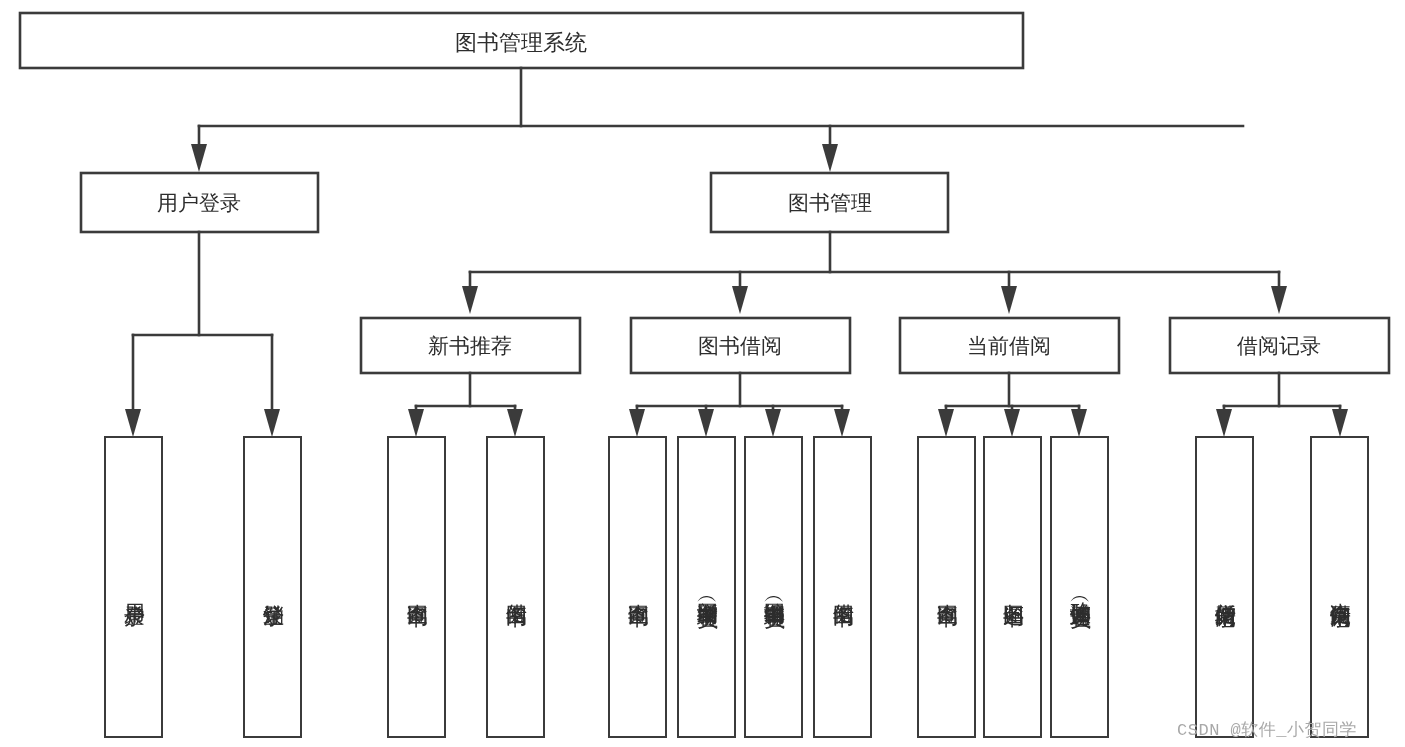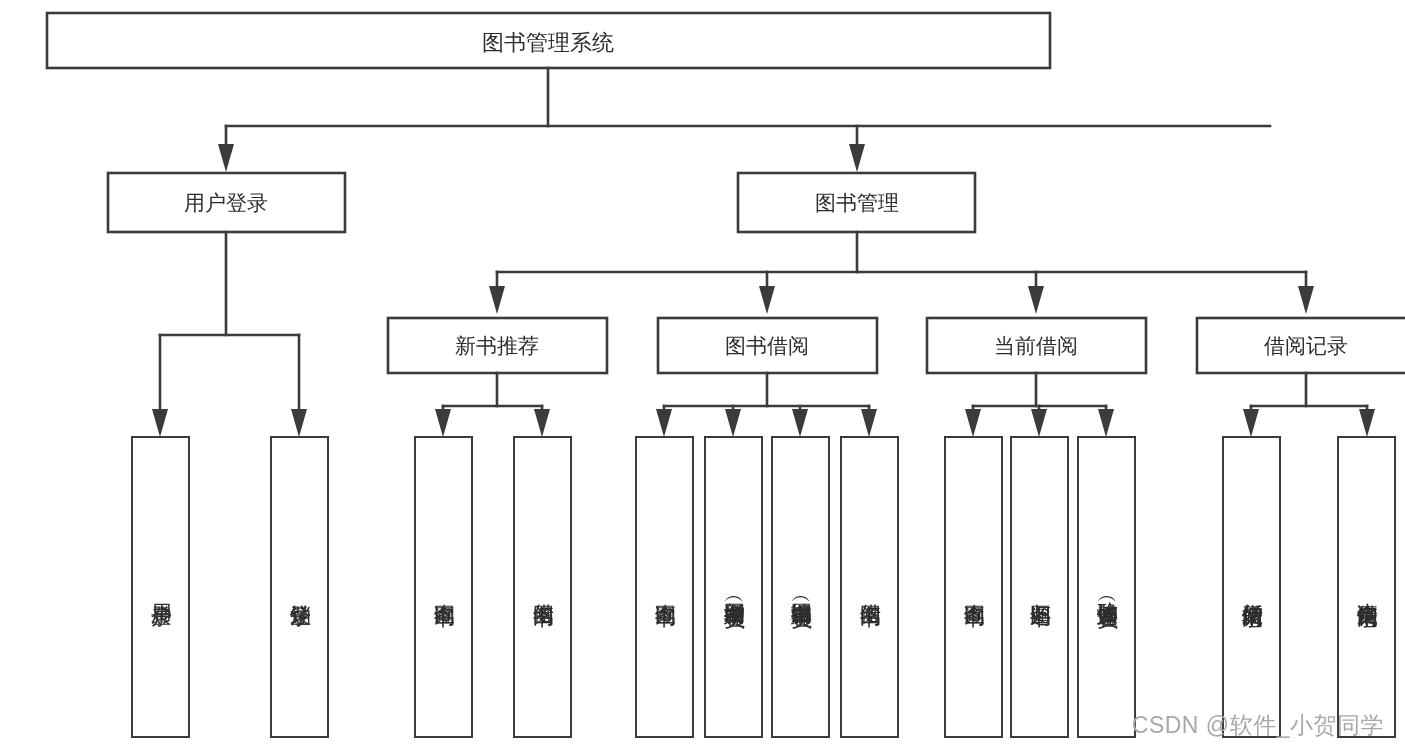--- a/index.html
+++ b/index.html
@@ -11,21 +11,20 @@
     width: 1405px;
     height: 747px;
     font-family: "DejaVu Sans", "Liberation Sans", sans-serif;
     overflow: hidden;
     position: relative;
   }
   #diagram-root {
     position: relative;
     width: 1369px;
     height: 747px;
-    margin-left: 27px;
   }
   svg.flow {
     position: absolute;
     top: 0;
     left: 0;
     width: 1405px;
     height: 747px;
     display: block;
   }
   .node-box {
@@ -50,22 +49,22 @@
     text-anchor: middle;
     dominant-baseline: central;
   }
   .title-label {
     font-size: 22px;
   }
   .watermark-text {
     position: absolute;
     right: 12px;
     bottom: 6px;
-    font-family: Liberation Sans, sans-serif;
-    font-size: 23px;
+    font-family: Liberation Mono, monospace;
+    font-size: 17px;
     color: #a8a8a8;
     letter-spacing: 0.5px;
     white-space: nowrap;
     user-select: none;
   }
   .vert-node {
     position: absolute;
     box-sizing: border-box;
     background: #ffffff;
     border: 2.6px solid #3b3b3b;

